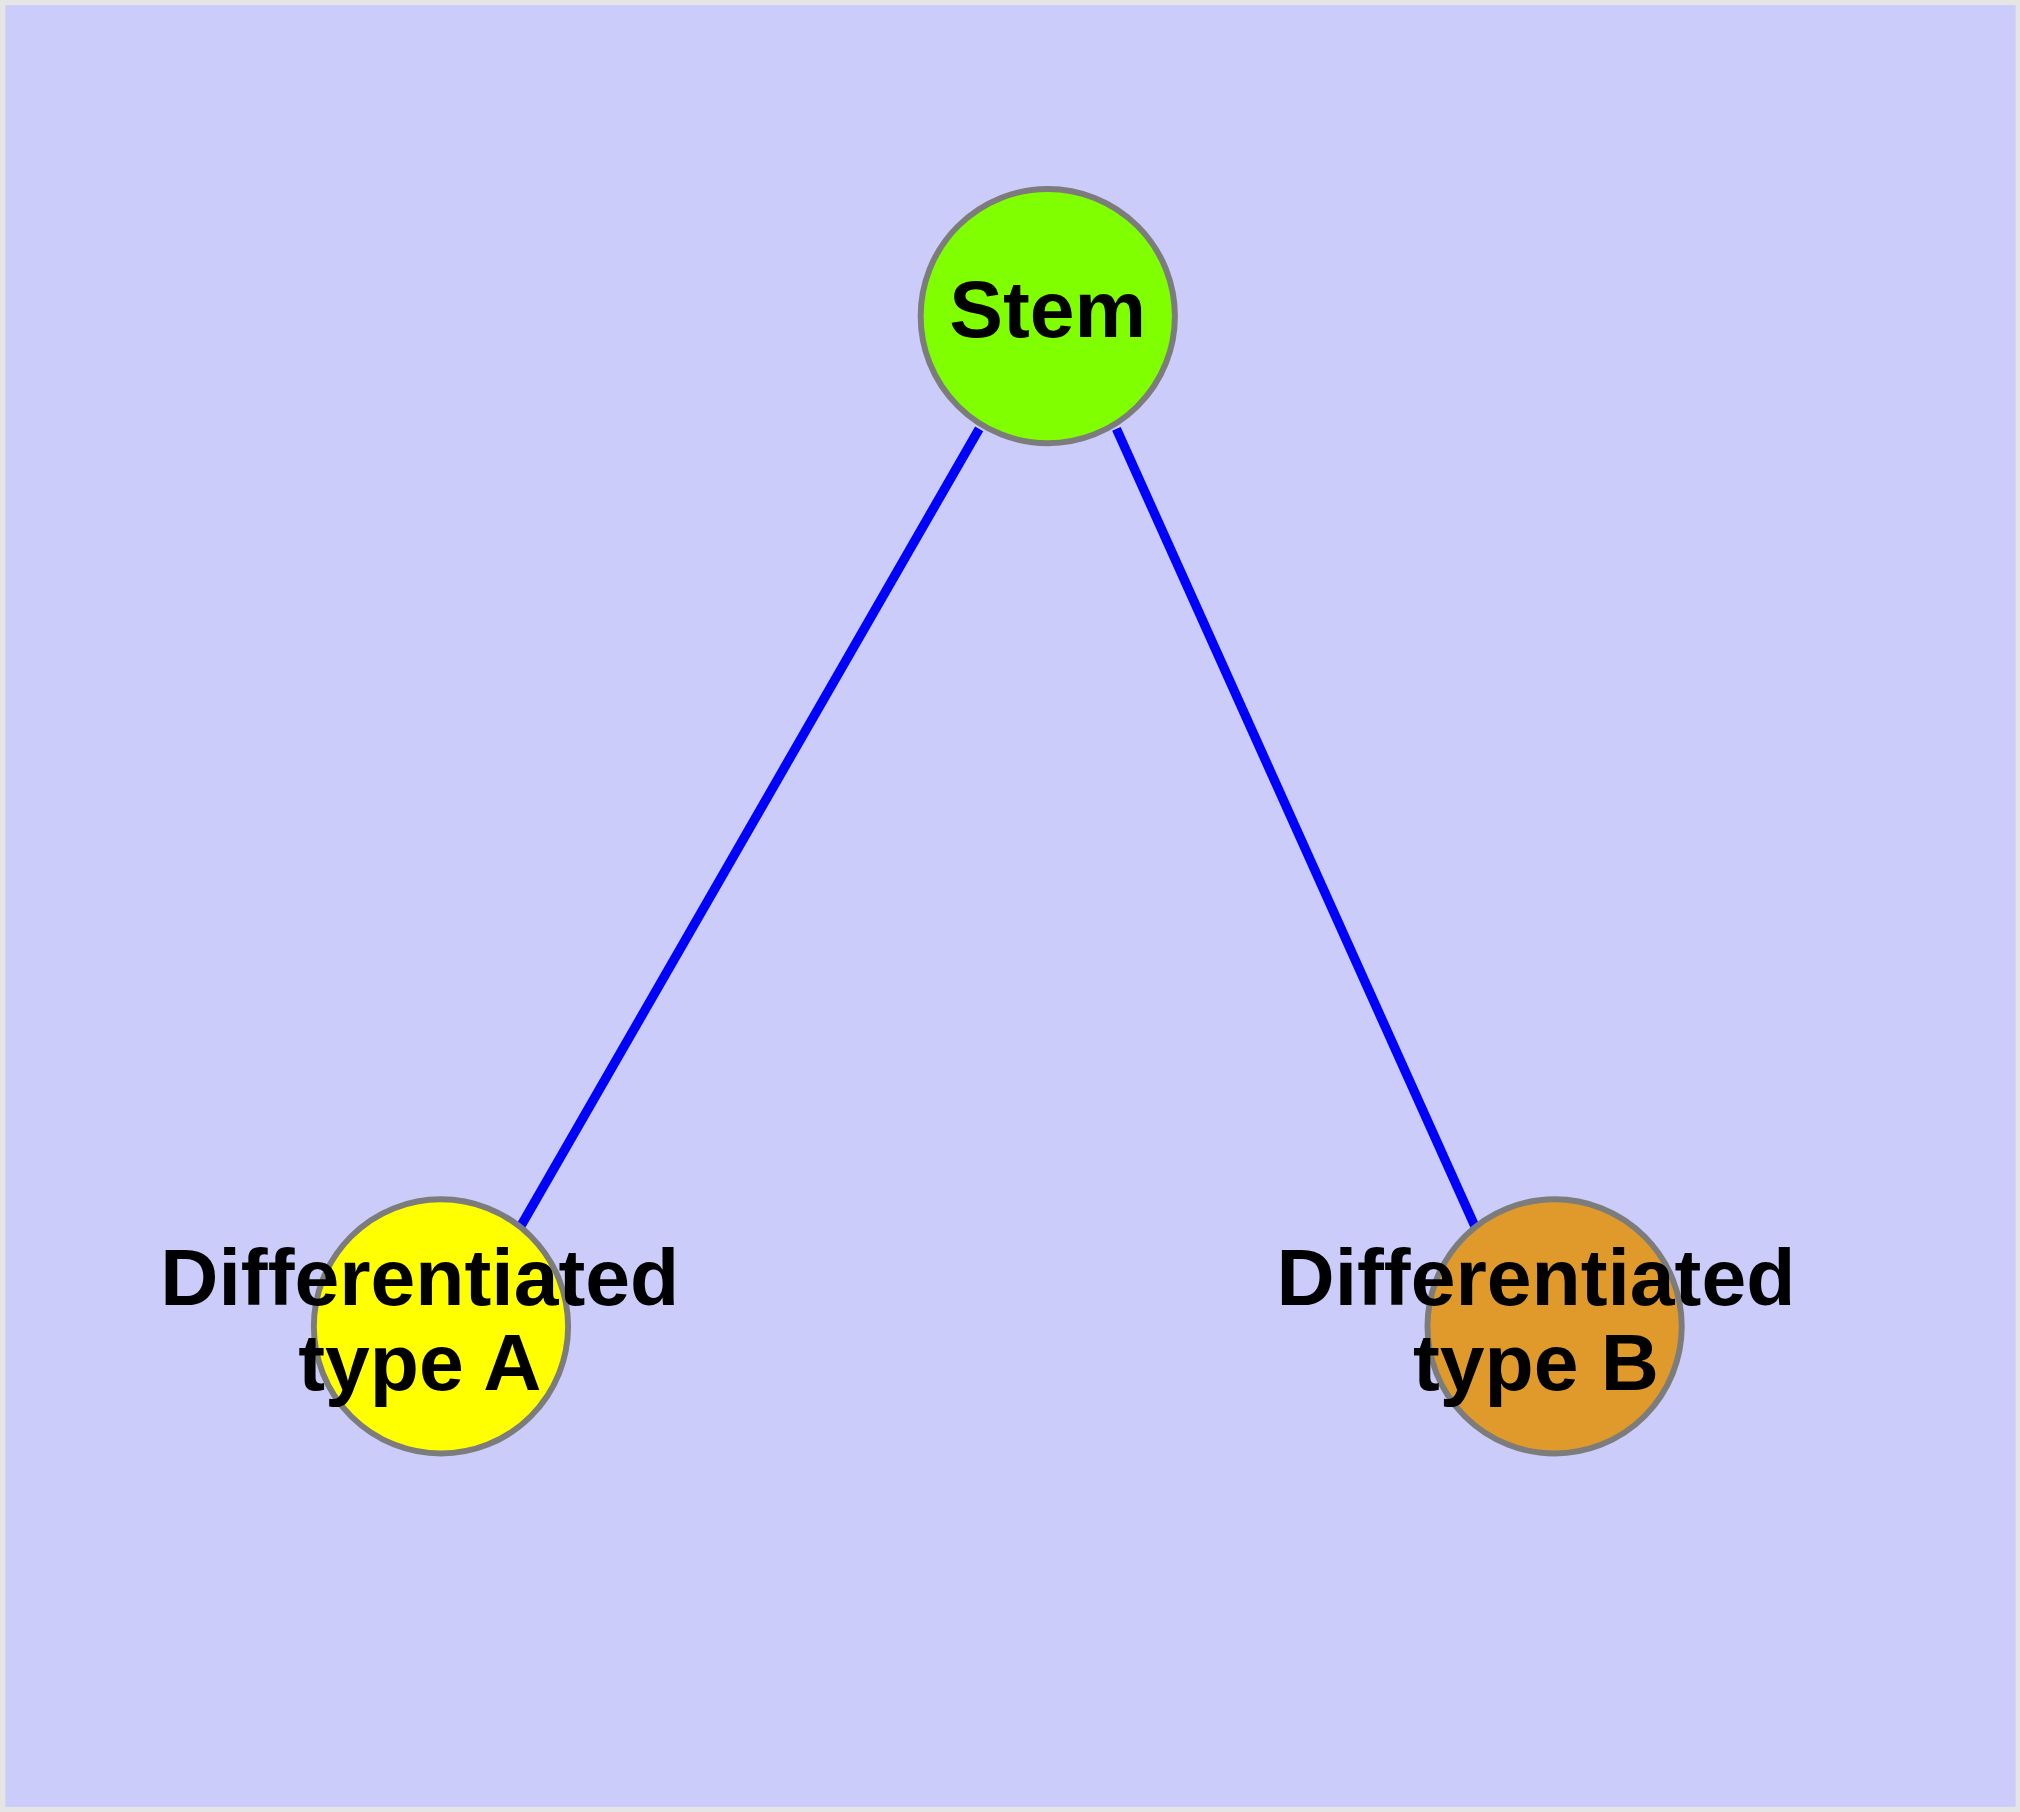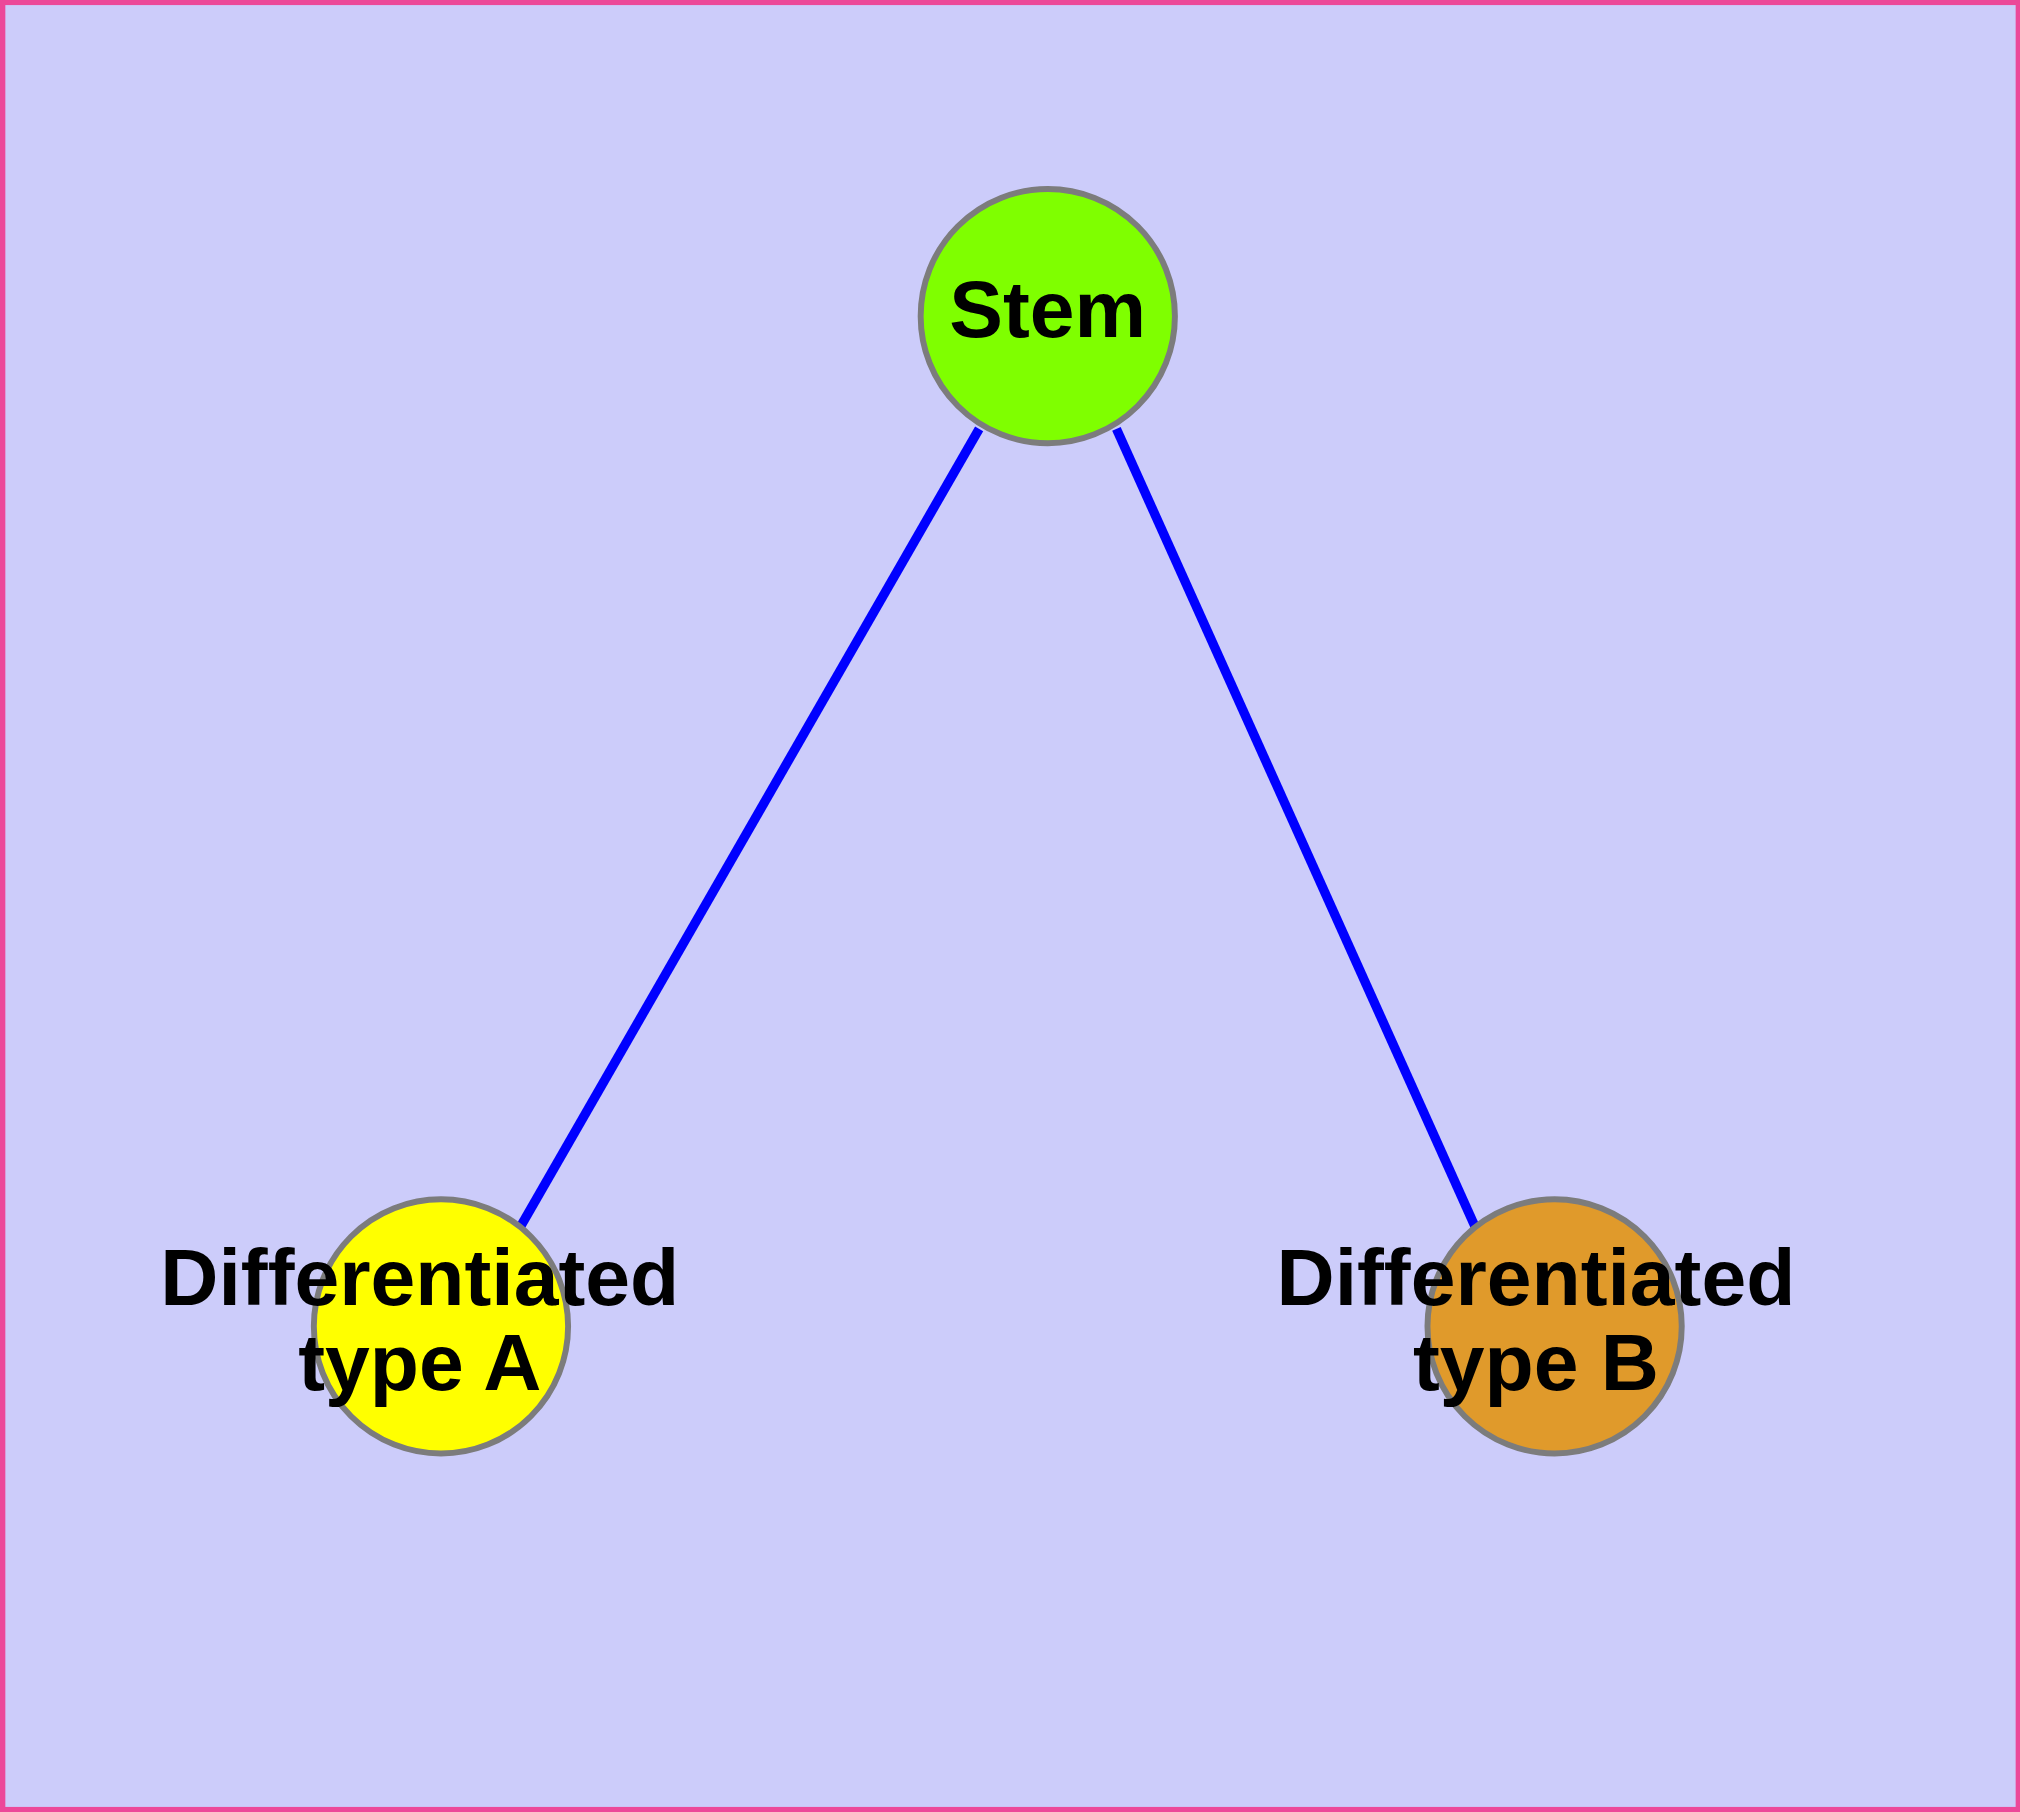--- a/index.html
+++ b/index.html
@@ -11,21 +11,21 @@
   body {
     width: 2021px;
     height: 1812px;
     overflow: hidden;
     font-family: "Liberation Sans", sans-serif;
   }
   #graph-canvas {
     position: relative;
     width: 2021px;
     height: 1812px;
-    background: #ec4899;
+    background: #e5e5e5;
     box-sizing: border-box;
   }
   #graph-svg {
     position: absolute;
     top: 0;
     left: 0;
     width: 2021px;
     height: 1812px;
     display: block;
   }

